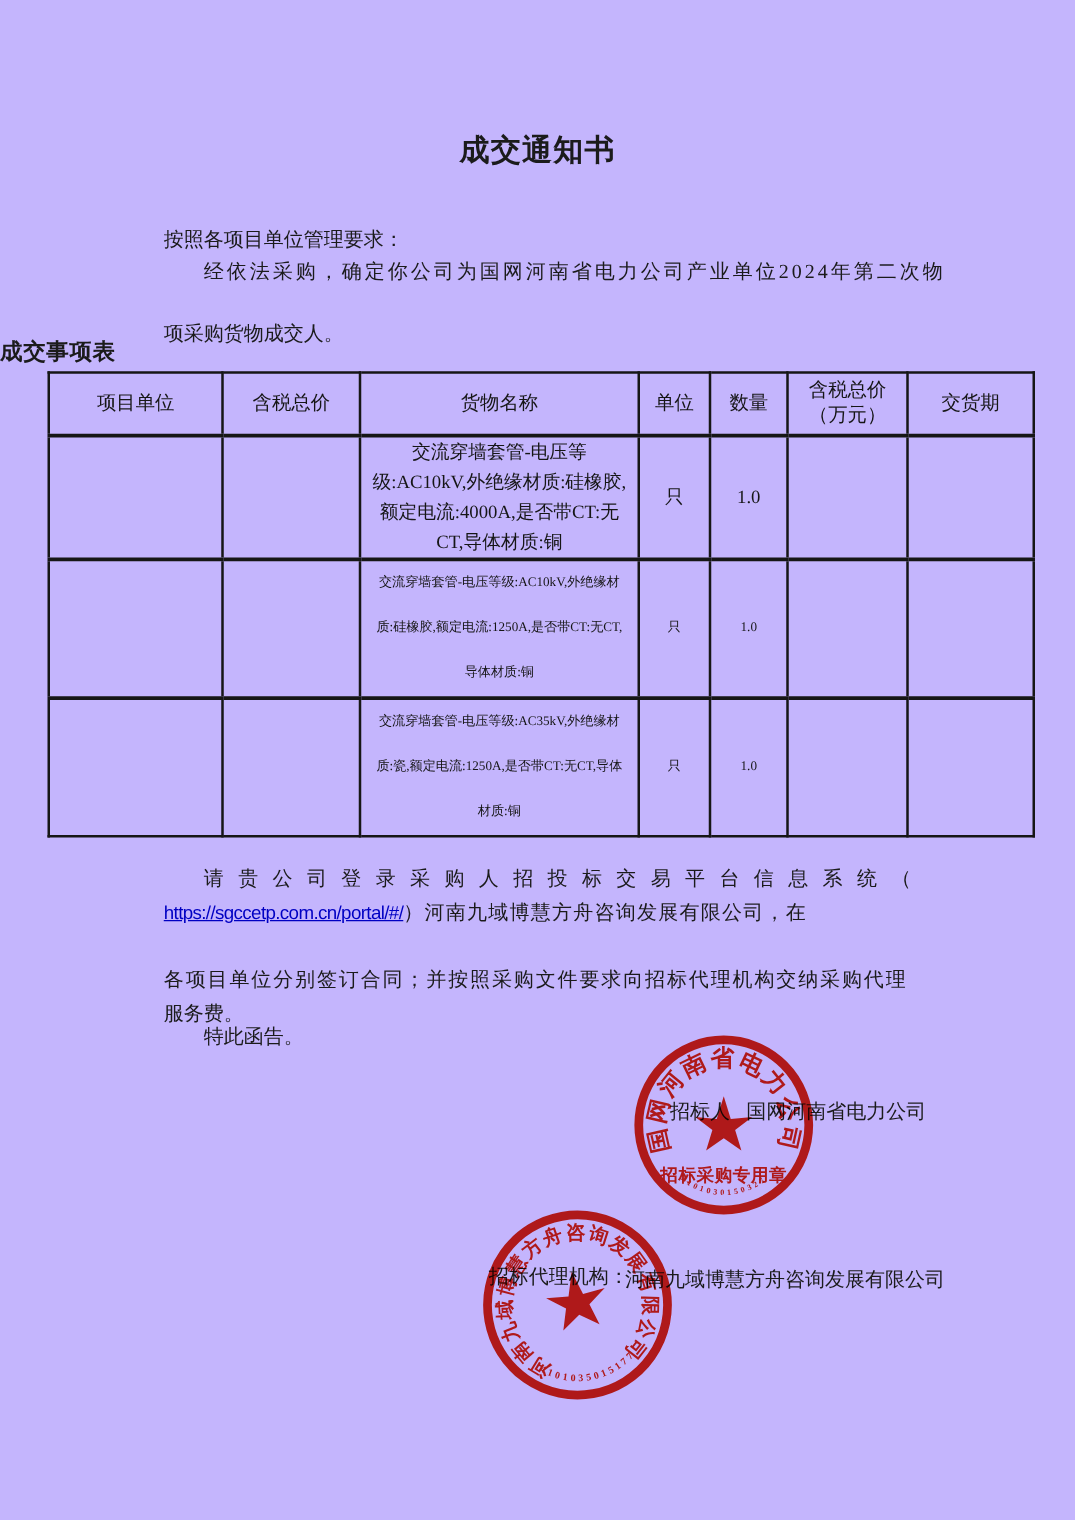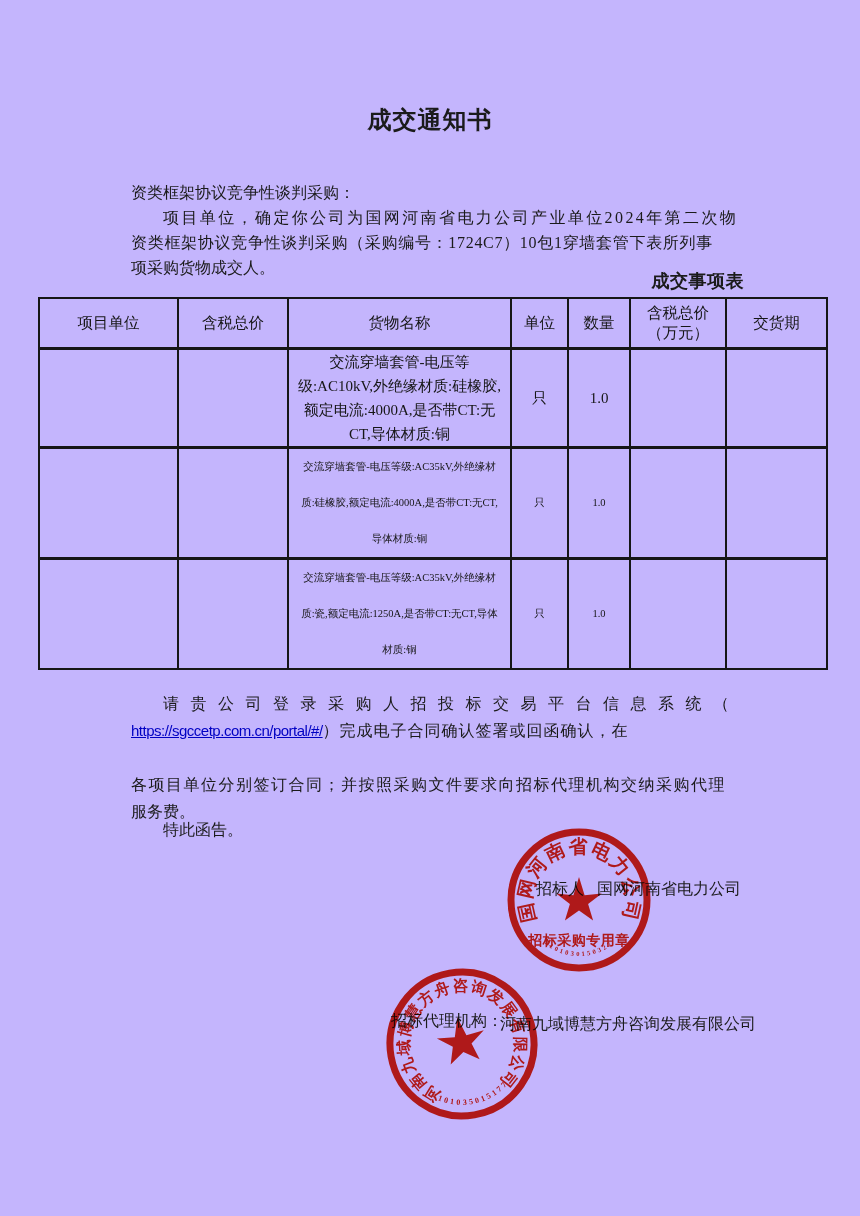--- a/index.html
+++ b/index.html
@@ -11,21 +11,21 @@
   .title {
     top:104px; left:0; width:860px; text-align:center;
     font-size:24px; font-weight:bold; letter-spacing:1px;
   }
   .line { font-size:16px; line-height:24px; white-space:nowrap; }
   .salut   { top:181px; left:131px; }
   .p1l1    { top:206px; left:163px; letter-spacing:2.4px; }
   .p1l2    { top:231px; left:131px; letter-spacing:0.7px; }
   .p1l3    { top:256px; left:131px;text-align:center; }
   .caption {
-    top:269px; left:0; width:744px; text-align:right;
+    top:269px; left:0; width:744px; text-align:left;
     font-size:18px; font-weight:bold; letter-spacing:0.5px;
   }
   table.award {
     position:absolute; top:297px; left:38px; width:788px;
     border-collapse:collapse; table-layout:fixed;
     font-family:"Liberation Serif", serif; color:#161616;padding-left:40px;
   }
   table.award th, table.award td {
     border:2px solid #161616; text-align:center; vertical-align:middle;
     padding:0 8px; overflow:hidden;
@@ -61,23 +61,22 @@
   .stamp2 { top:966px; left:384px; width:156px; height:156px; transform:rotate(-10deg); }
   .stamp svg text { font-family:"Liberation Serif", serif; font-weight:bold; }
 </style>
 </head>
 <body>
 
 <div class="page">
 
   <div class="abs title">成交通知书</div>
 
-  <div class="abs line salut">资类框架协议竞争性谈判采购：</div>
-  <div class="abs line p1l1">项目单位，确定你公司为国网河南省电力公司产业单位2024年第二次物</div>
-  <div class="abs line p1l2">资类框架协议竞争性谈判采购（采购编号：1724C7）10包1穿墙套管下表所列事</div>
+  <div class="abs line salut">按照各项目单位管理要求：</div>
+  <div class="abs line p1l1">经依法采购，确定你公司为国网河南省电力公司产业单位2024年第二次物</div>
   <div class="abs line p1l3">项采购货物成交人。</div>
 
   <div class="abs caption">成交事项表</div>
 
   <table class="award">
     <colgroup>
       <col style="width:139px">
         <col style="width:110px">
         <col style="width:223px">
       <col style="width:57px">
@@ -105,41 +104,41 @@
         <td></td>
         <td class="goods" style="white-space:normal">交流穿墙套管-电压等级:AC10kV,外绝缘材质:硅橡胶,额定电流:4000A,是否带CT:无CT,导体材质:铜</td>
         <td>只</td>
         <td>1.0</td>
         <td></td>
         <td></td>
       </tr>
       <tr class="row-small">
         <td></td>
         <td></td>
-        <td class="goods" style="white-space:normal">交流穿墙套管-电压等级:AC35kV,外绝缘材质:硅橡胶,额定电流:4000A,是否带CT:无CT,导体材质:铜</td>
+        <td class="goods" style="white-space:normal">交流穿墙套管-电压等级:AC10kV,外绝缘材质:硅橡胶,额定电流:1250A,是否带CT:无CT,导体材质:铜</td>
         <td>只</td>
         <td>1.0</td>
         <td></td>
         <td></td>
       </tr>
       <tr class="row-small last">
         <td></td>
         <td></td>
         <td class="goods" style="white-space:normal">交流穿墙套管-电压等级:AC35kV,外绝缘材质:瓷,额定电流:1250A,是否带CT:无CT,导体材质:铜</td>
         <td>只</td>
         <td>1.0</td>
         <td></td>
         <td></td>
       </tr>
     </tbody>
   </table>
 
   <div class="abs p2 p2l1">请贵公司登录采购人招投标交易平台信息系统（</div>
   <div class="abs p2 p2l2">
-    <a class="url" href="#">https://sgccetp.com.cn/portal/#/</a><span class="cjk">）完成电子合同确认签署或回函确认，在</span>
+    <a class="url" href="#">https://sgccetp.com.cn/portal/#/</a><span class="cjk">）河南九域博慧方舟咨询发展有限公司，在</span>
   </div>
   <div class="abs p2 p2l4">各项目单位分别签订合同；并按照采购文件要求向招标代理机构交纳采购代理</div>
   <div class="abs p2 p2l5">服务费。</div>
 
   <div class="abs line closing">特此函告。</div>
 
   <div class="abs signline bidder-label">招标人</div>
   <div class="abs signline bidder-value">国网河南省电力公司</div>
   <div class="abs signline agency-label">招标代理机构：</div>
   <div class="abs signline agency-value">河南九域博慧方舟咨询发展有限公司</div>

